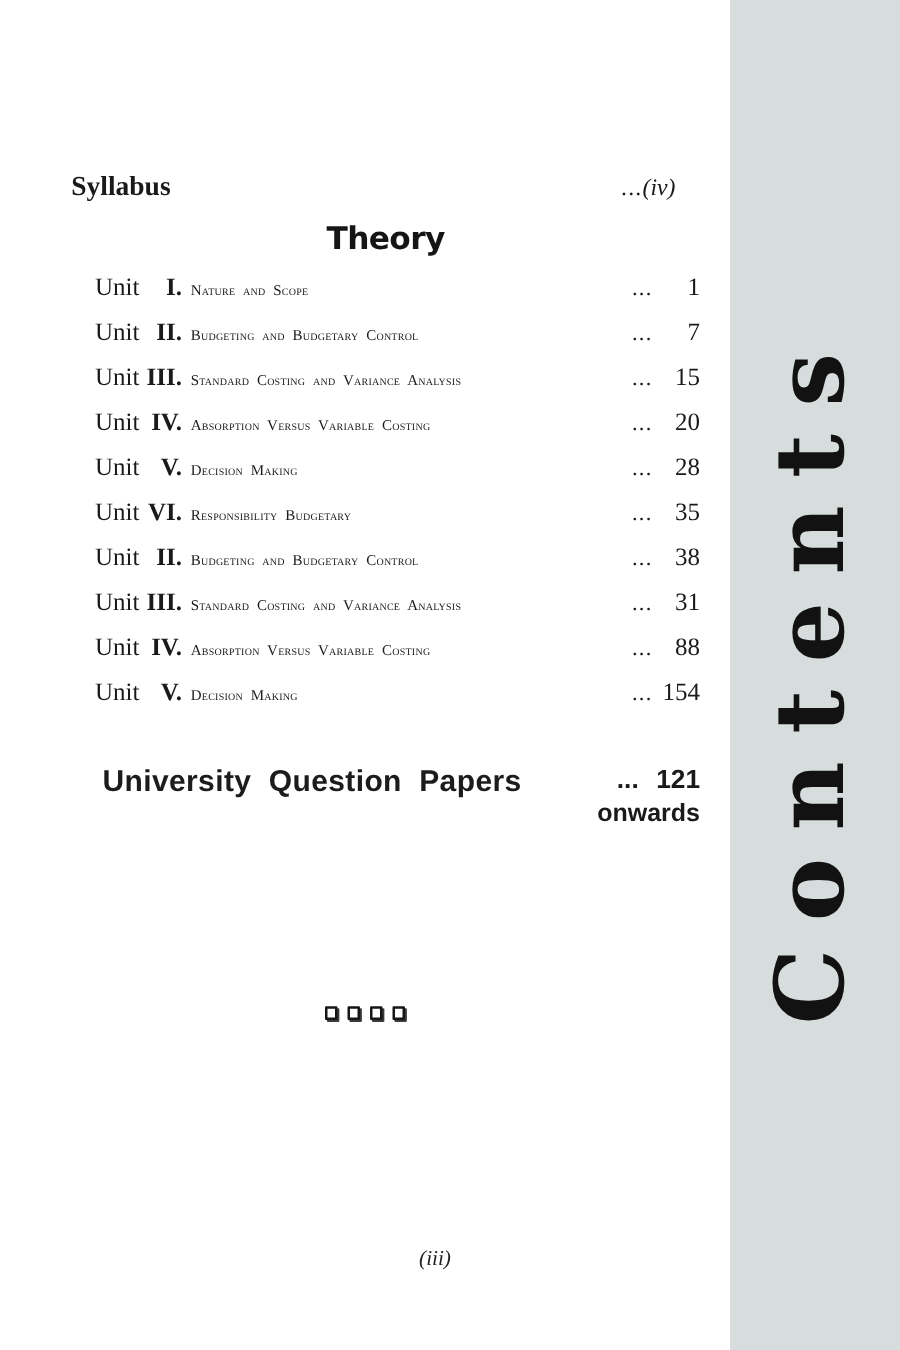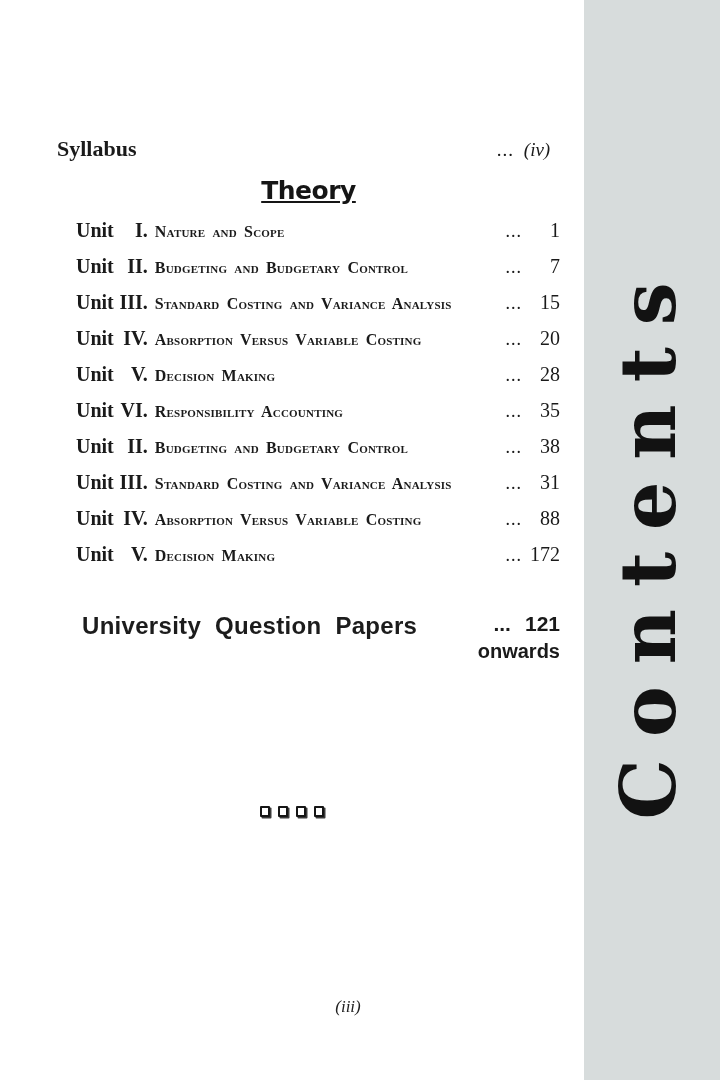--- a/index.html
+++ b/index.html
@@ -39,46 +39,46 @@
     padding: 136px 24px 0 57px;
   }
 
   .syllabus-row {
     display: flex;
     align-items: baseline;
     height: 28px;
   }
   .syllabus-label { font-size: 22px; font-weight: bold; }
   .syllabus-row .dots { margin-left: auto; font-size: 19px; letter-spacing: 1px; }
-  .syllabus-page { width: 46px; text-align: center; font-style: italic; font-size: 19px; }
+  .syllabus-page { width: 46px; text-align: left; font-style: italic; font-size: 19px; }
 
   .section-heading {
     text-align: center;
     font-family: "DejaVu Sans", sans-serif;
     font-weight: bold;
     font-size: 25px;
     letter-spacing: -0.5px;
     color: #151515;
   }
-  .heading-theory { margin-top: 8px; height: 38px; line-height: 38px; text-decoration: underline; }
+  .heading-theory { margin-top: 8px; height: 38px; line-height: 38px; }
   .heading-practicals { margin-top: 14px; height: 40px; line-height: 40px; }
 
   .toc-row {
     display: flex;
     align-items: baseline;
     height: 36px;
     padding-top: 9px;
     padding-left: 19px;
   }
-  .unit-word { font-size: 20px; font-weight: bold; white-space: pre; }
+  .unit-word { font-size: 20px; font-weight: normal; white-space: pre; }
   .unit-num  { width: 34px; text-align: right; font-size: 20px; font-weight: bold; }
   .unit-title {
     margin-left: 7px;
-    font-size: 16px;
-    font-weight: bold;
+    font-size: 12px;
+    font-weight: normal;
     font-variant: small-caps;
     letter-spacing: 0.2px;
     word-spacing: 3px;
     white-space: nowrap;
   }
   .toc-row .dots { margin-left: auto; font-size: 18px; letter-spacing: 1px; }
   .page-num { width: 38px; text-align: right; font-size: 20px; }
 
   
   .uqp-row {
@@ -190,21 +190,21 @@
   <div class="toc-row">
     <span class="unit-word">Unit</span>
     <span class="unit-num">V.</span>
     <span class="unit-title">Decision Making</span>
     <span class="dots">...</span>
     <span class="page-num">28</span>
   </div>
   <div class="toc-row">
     <span class="unit-word">Unit</span>
     <span class="unit-num">VI.</span>
-    <span class="unit-title">Responsibility Accounting</span>
+    <span class="unit-title">Responsibility Budgetary</span>
     <span class="dots">...</span>
     <span class="page-num">35</span>
   </div>
 
 
   <div class="toc-row">
     <span class="unit-word">Unit</span>
     <span class="unit-num">II.</span>
     <span class="unit-title">Budgeting and Budgetary Control</span>
     <span class="dots">...</span>
@@ -222,21 +222,21 @@
     <span class="unit-num">IV.</span>
     <span class="unit-title">Absorption Versus Variable Costing</span>
     <span class="dots">...</span>
     <span class="page-num">88</span>
   </div>
   <div class="toc-row">
     <span class="unit-word">Unit</span>
     <span class="unit-num">V.</span>
     <span class="unit-title">Decision Making</span>
     <span class="dots">...</span>
-    <span class="page-num">172</span>
+    <span class="page-num">154</span>
   </div>
 
   <div class="uqp-row">
     <span class="uqp-label">University Question Papers</span>
     <span class="uqp-right">
       <span class="uqp-line1">
         <span>...</span>
         <span>121</span>
       </span>
       <div class="uqp-note">onwards</div>

